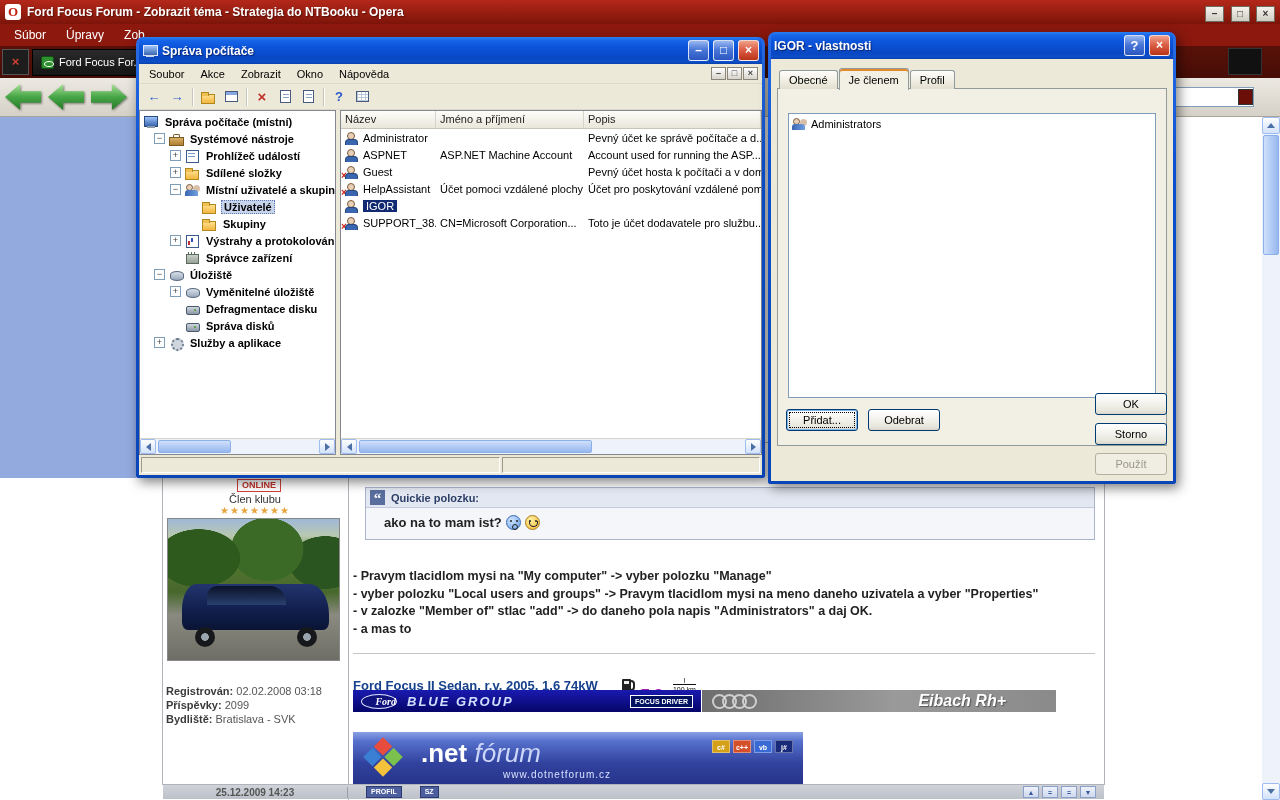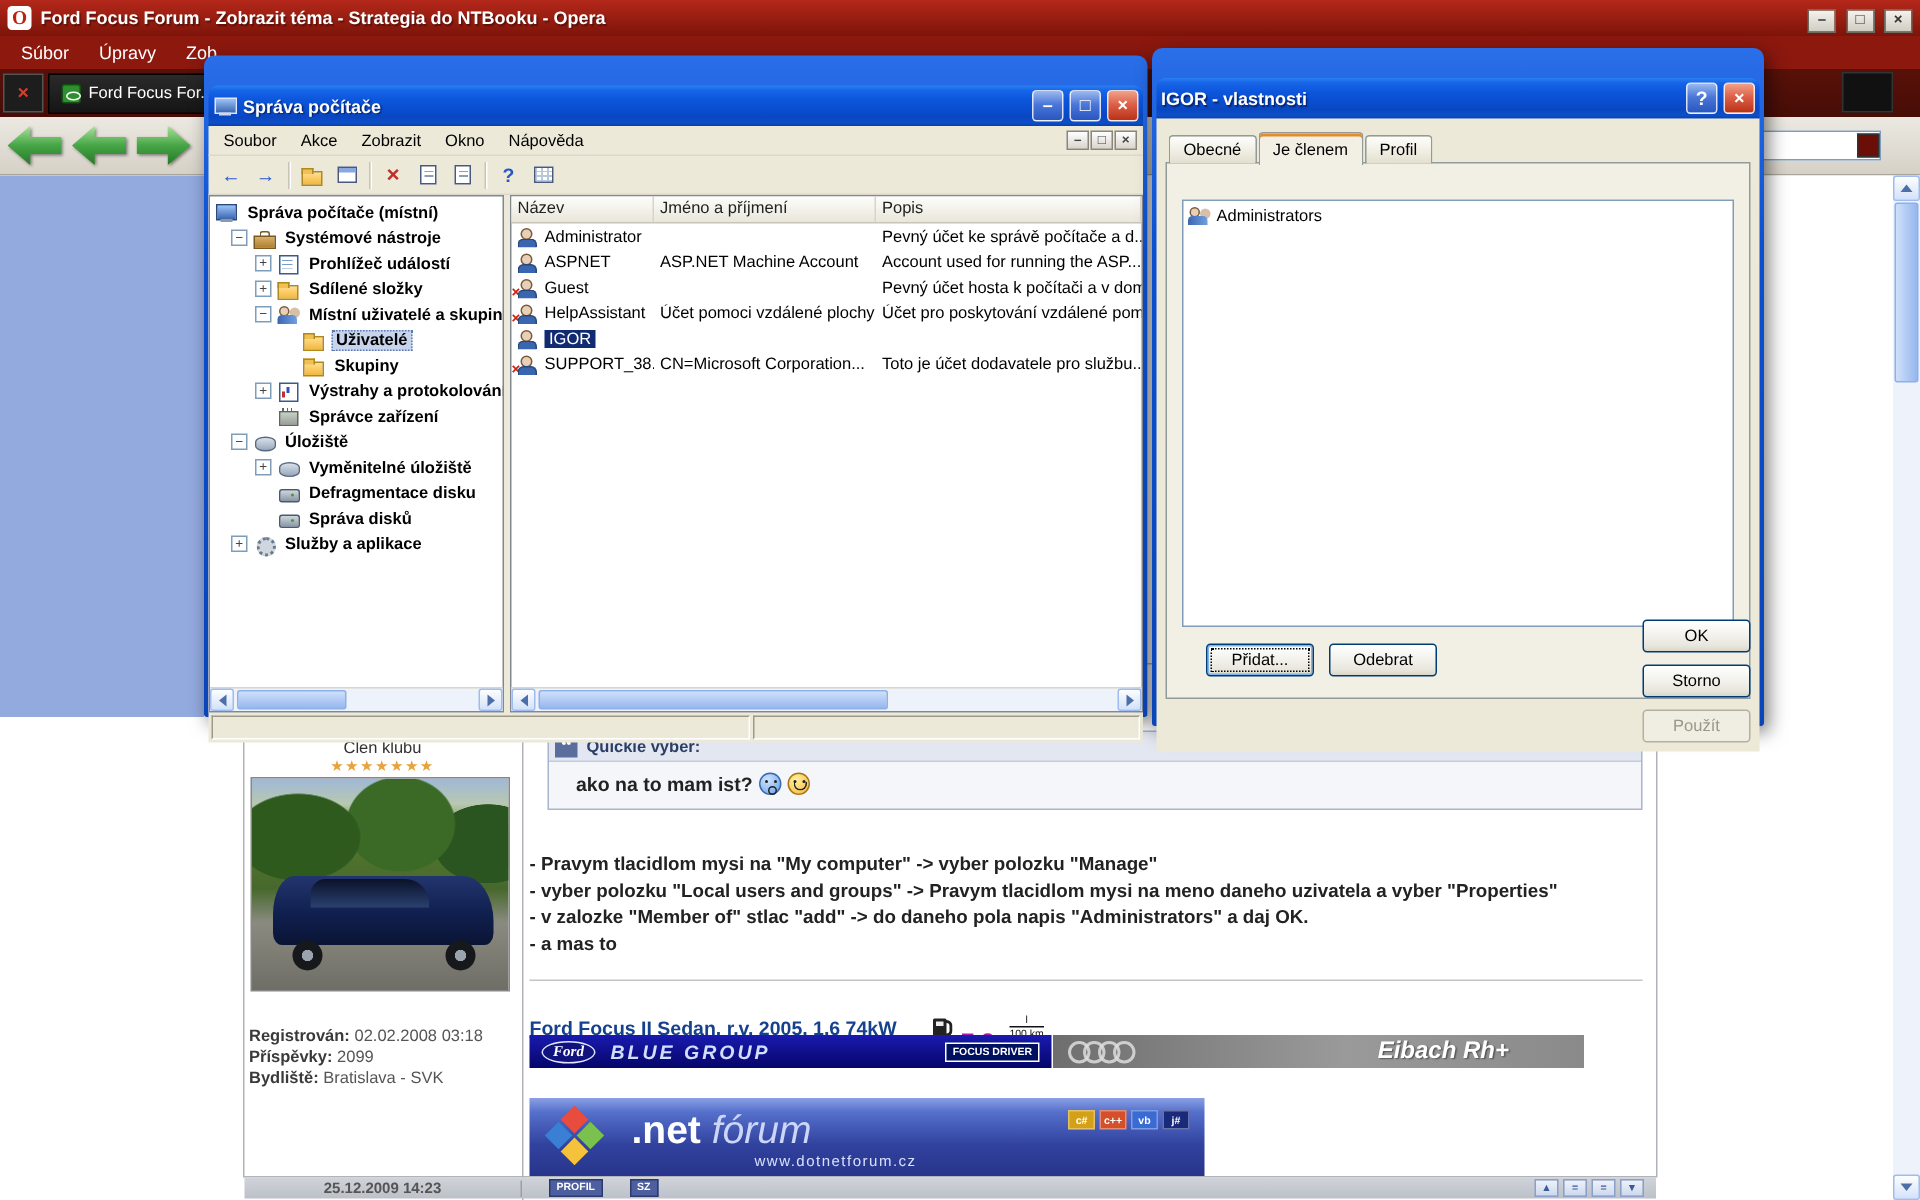--- a/index.html
+++ b/index.html
@@ -69,21 +69,21 @@
   .f-sep{position:absolute;left:353px;top:653px;width:742px;height:1px;background:#c4c4c4;}
   .f-sig{position:absolute;left:353px;top:665px;display:flex;align-items:center;gap:10px;}
   .f-siglink{font:bold 13px "Liberation Sans",sans-serif;color:#16418c;text-decoration:underline;}
   .pump{width:9px;height:13px;background:#222;border-radius:1px;position:relative;margin-left:14px;}
   .pump::before{content:"";position:absolute;left:2px;top:2px;width:5px;height:3px;background:#eee;}
   .pump::after{content:"";position:absolute;right:-4px;top:1px;width:3px;height:7px;border:2px solid #222;border-left:0;border-radius:0 4px 4px 0;}
   .fuelv{font:bold 16px "Liberation Sans",sans-serif;color:#a21caf;margin-top:22px;}
   .frac{display:inline-flex;flex-direction:column;font-size:7px;line-height:7px;text-align:center;color:#111;}
   .frac .bot{border-top:1px solid #111;padding-top:1px;}
   .ban1{position:absolute;left:353px;top:690px;width:348px;height:22px;background:linear-gradient(180deg,#1a1ab0,#05056a);display:flex;align-items:center;gap:10px;padding:0 8px;}
-  .fordoval{width:36px;height:15px;border:1px solid #dfe6ff;border-radius:50%;color:#fff;font:bold italic 10px/13px "Liberation Serif",serif;text-align:center;background:#10127e;}
+  .fordoval{width:36px;height:15px;border:1px solid #dfe6ff;border-radius:50%;color:#fff;font:bold italic 10px/13px "Liberation Serif",serif;text-align:right;background:#10127e;}
   .ban1-title{color:#cfe0ff;font:bold italic 13px "Liberation Sans",sans-serif;letter-spacing:2px;flex:1;}
   .ban1-sub{border:1px solid #fff;background:#001060;color:#fff;font:bold 7px/11px "Liberation Sans",sans-serif;padding:0 4px;}
   .ban2{position:absolute;left:702px;top:690px;width:354px;height:22px;background:linear-gradient(90deg,#6e6e6e,#9a9a9a 55%,#8a8a8a);display:flex;align-items:center;padding:0 10px;gap:2px;overflow:hidden;}
   .spring{width:15px;height:15px;border:2px solid #ddd;border-radius:50%;margin-right:-7px;opacity:.85;flex:none;}
   .ban2-text{color:#fff;font:bold italic 16px "Liberation Sans",sans-serif;margin-left:auto;margin-right:40px;text-shadow:1px 1px 1px #555;}
   .ban3{position:absolute;left:353px;top:732px;width:450px;height:52px;background:linear-gradient(180deg,#8ba0e4 0%,#5570cc 18%,#31429e 60%,#27348a 100%);overflow:hidden;}
   .pz{position:absolute;left:16px;top:11px;width:28px;height:28px;transform:rotate(45deg);display:grid;grid-template:1fr 1fr/1fr 1fr;gap:2px;}
   .pz i{display:block;} .pz i:nth-child(1){background:#e84c3c;} .pz i:nth-child(2){background:#7ac14e;} .pz i:nth-child(3){background:#3a7fd4;} .pz i:nth-child(4){background:#f5c23c;}
   .ban3-main{position:absolute;left:68px;top:6px;color:#fff;font:bold 26px "Liberation Sans",sans-serif;}
   .ban3-main .lite{color:#ccd6f8;font-weight:normal;font-style:italic;}
@@ -92,21 +92,21 @@
   .chip{width:18px;height:13px;color:#fff;font:bold 7px/13px "Liberation Sans",sans-serif;text-align:center;border:1px solid rgba(255,255,255,.35);}
   .chip:nth-child(1){background:#d4a017;} .chip:nth-child(2){background:#d4502a;} .chip:nth-child(3){background:#3a6ad4;} .chip:nth-child(4){background:#1a2a7a;}
   .f-bar{position:absolute;left:163px;top:785px;width:941px;height:14px;background:linear-gradient(#d0d3d9,#bcc0c8);display:flex;align-items:center;gap:12px;}
   .f-bar .lseg{width:185px;border-right:1px solid #9aa0aa;text-align:center;font:bold 10px "Liberation Sans",sans-serif;color:#555;}
   .minibtn{background:#4d5f9e;color:#fff;font:bold 7px/10px "Liberation Sans",sans-serif;padding:0 4px;margin-left:6px;border:1px solid #2a3a6e;}
   .pagei{display:flex;gap:3px;margin-left:auto;margin-right:8px;}
   .pagei span{width:16px;height:12px;background:linear-gradient(#eef2fa,#cdd8ee);border:1px solid #8aa0c8;font:bold 7px/11px "Liberation Sans",sans-serif;color:#3a5a9e;text-align:center;}
 
   
   .xpwin{position:absolute;background:linear-gradient(180deg,#2a6ee8,#0a4fd0 30%,#0a45b8);padding:0 3px 3px;border-radius:7px 7px 2px 2px;box-shadow:3px 4px 12px rgba(0,0,0,.5);}
-  .titlebar{height:27px;display:flex;align-items:center;gap:4px;padding:0 3px;background:linear-gradient(180deg,#2a80f2 0%,#1765e8 12%,#0d56dc 34%,#0a4fd2 55%,#0947c2 78%,#0d4fc8 92%,#0a3faa 100%);border-radius:6px 6px 0 0;margin-top:20px;}
+  .titlebar{height:27px;display:flex;align-items:center;gap:4px;padding:0 3px;background:linear-gradient(180deg,#2a80f2 0%,#1765e8 12%,#0d56dc 34%,#0a4fd2 55%,#0947c2 78%,#0d4fc8 92%,#0a3faa 100%);border-radius:6px 6px 0 0;}
   .titlebar .cap{color:#fff;font-size:12px;font-weight:bold;flex:1;text-shadow:1px 1px 1px rgba(5,30,100,.9);white-space:nowrap;overflow:hidden;}
   .wbtn{width:21px;height:21px;border-radius:3px;border:1px solid rgba(255,255,255,.8);color:#fff;font:bold 12px/19px "Liberation Sans",sans-serif;text-align:center;background:linear-gradient(180deg,#9ab8f0,#4a77d8 45%,#2a56c0);flex:none;}
   .wbtn.close{background:linear-gradient(180deg,#f0a088,#dd6048 45%,#b83318);}
   .winbody{background:#ECE9D8;height:calc(100% - 27px);position:relative;display:flex;flex-direction:column;}
   .tic{width:16px;height:14px;position:relative;flex:none;}
   .tic::before{content:"";position:absolute;left:1px;top:1px;width:13px;height:9px;border:1px solid #dfe6ff;background:linear-gradient(#9cc2f8,#3a66b0);}
   .tic::after{content:"";position:absolute;left:4px;top:11px;width:8px;height:2px;background:#cfd8ea;}
 
   
   .mmc{left:136px;top:37px;width:629px;height:441px;z-index:10;}
@@ -174,21 +174,21 @@
   
   .dlg{left:768px;top:32px;width:408px;height:452px;z-index:20;}
   .dlg .winbody{padding:8px 6px 6px;display:block;}
   .tabs{display:flex;align-items:flex-end;height:22px;padding-left:2px;position:relative;z-index:2;}
   .tab{height:19px;padding:0 9px;border:1px solid #919B9C;border-bottom:0;border-radius:3px 3px 0 0;background:linear-gradient(#fefdfb,#f0eee2 55%,#e2dfd0);font-size:11px;display:flex;align-items:center;margin-right:1px;}
   .tab.active{height:22px;background:#F2F0E4;box-shadow:inset 0 2px 0 #e68b2c;position:relative;top:1px;font-weight:normal;}
   .tabpage{position:relative;border:1px solid #919B9C;background:#F2F0E4;height:358px;margin-top:-1px;padding:8px 10px;}
   .mlabel{font-size:11px;color:#111;}
   .memberbox{position:absolute;left:10px;top:24px;right:10px;height:285px;background:#fff;border:1px solid #7F9DB9;padding:2px;}
   .memberitem{display:flex;align-items:center;height:16px;font-size:11px;}
-  .pgbtns{position:absolute;left:26px;top:320px;display:flex;gap:10px;}
+  .pgbtns{position:absolute;left:8px;top:320px;display:flex;gap:10px;}
   .xpbtn{min-width:72px;height:22px;border:1px solid #003C74;border-radius:3px;background:linear-gradient(180deg,#fff,#f2f1eb 50%,#e7e5db 85%,#d8d7c8);font-size:11px;color:#000;display:inline-flex;align-items:center;justify-content:center;padding:0 8px;}
   .xpbtn.focus{outline:1px dotted #000;outline-offset:-4px;box-shadow:0 0 0 1px #7eb4ea inset;}
   .xpbtn.disabled{color:#9a9689;border-color:#b4b0a0;background:#f0eee2;}
   .dfooter{position:absolute;right:6px;bottom:6px;display:flex;gap:8px;flex-direction:column;}
   .helpbtn{width:21px;height:21px;border-radius:3px;border:1px solid rgba(255,255,255,.8);color:#fff;font:bold 13px/19px "Liberation Sans",sans-serif;text-align:center;background:linear-gradient(180deg,#9ab8f0,#4a77d8 45%,#2a56c0);}
 </style>
 </head>
 <body>
 
 <div id="screen">
@@ -243,21 +243,21 @@
     <div class="wh w2"></div>
   </div>
   <div class="f-uinfo">
     <div><b>Registrován:</b> <span>02.02.2008 03:18</span></div>
     <div><b>Příspěvky:</b> <span>2099</span></div>
     <div><b>Bydliště:</b> <span>Bratislava - SVK</span></div>
   </div>
   <div class="quote">
     <div class="quote-h">
       <span class="qicon">“</span>
-      <b>Quickie vyber:</b>
+      <b>Quickie polozku:</b>
     </div>
     <div class="quote-b">
       <span>ako na to mam ist?</span>
       <span class="sm shock"></span>
       <span class="sm smile"></span>
     </div>
   </div>
   <div class="f-lines">
     <div>- Pravym tlacidlom mysi na "My computer" -&gt; vyber polozku "Manage"</div>
     <div>- vyber polozku "Local users and groups" -&gt; Pravym tlacidlom mysi na meno daneho uzivatela a vyber "Properties"</div>

